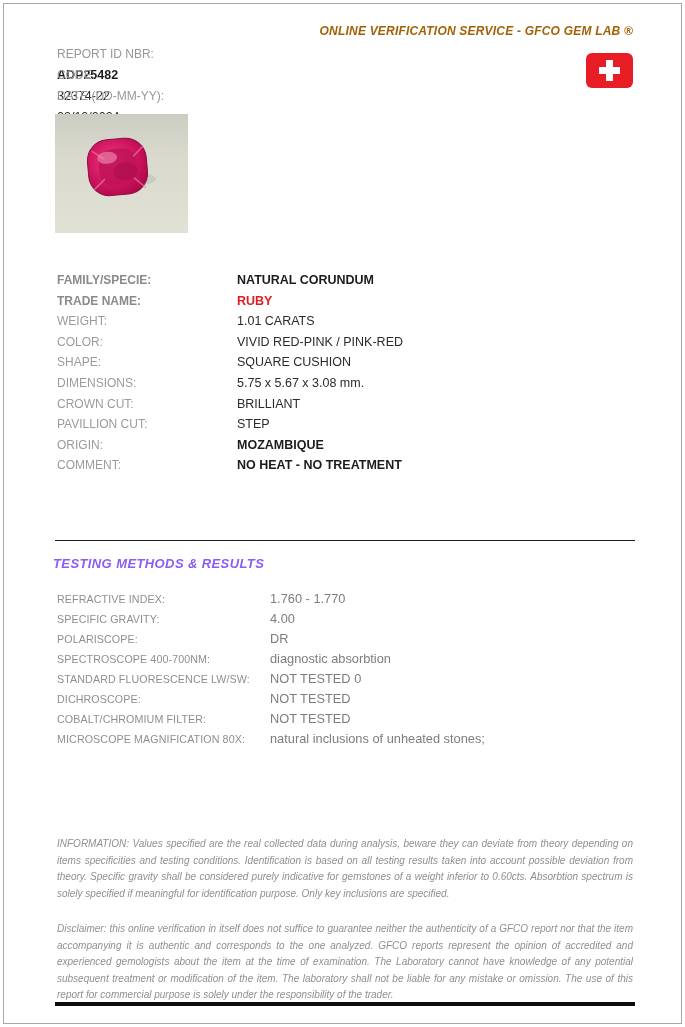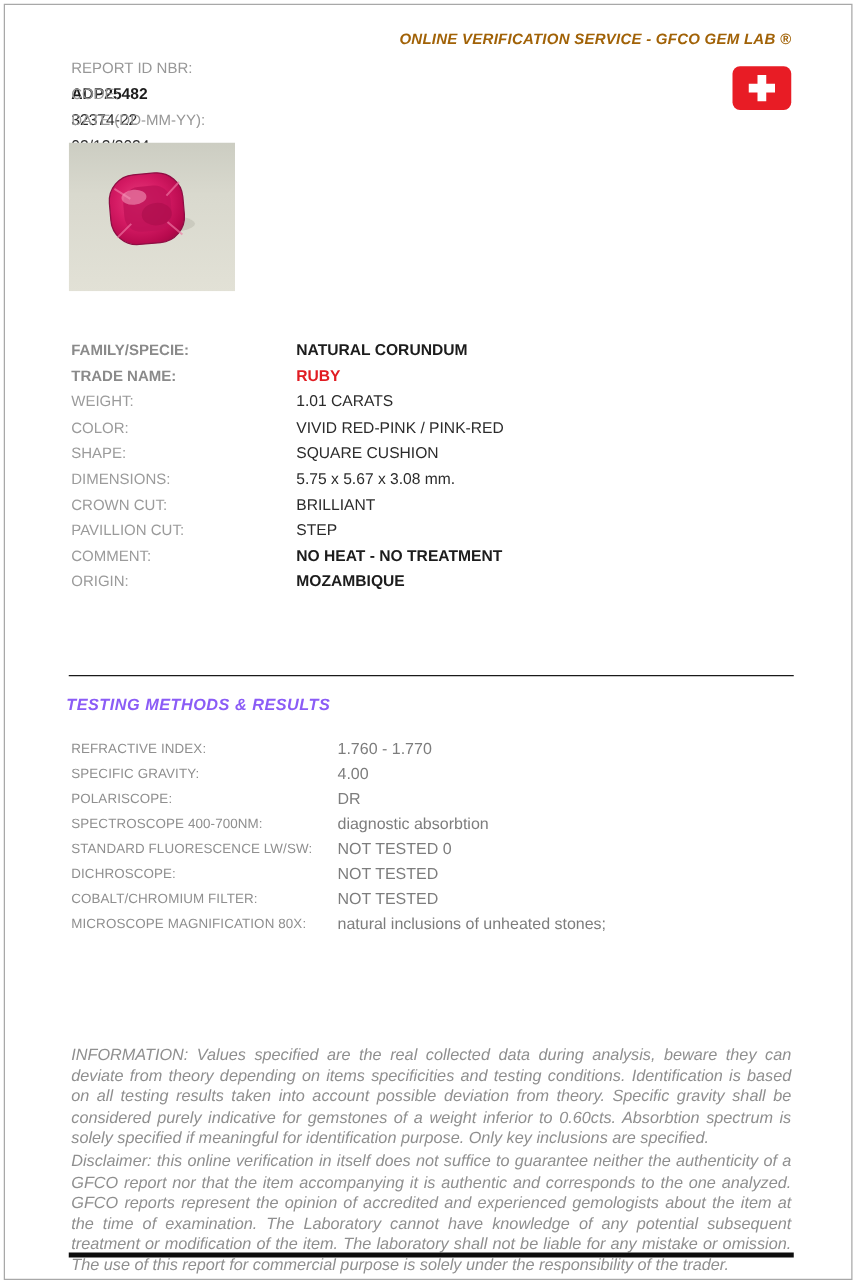--- a/index.html
+++ b/index.html
@@ -51,21 +51,21 @@
     font-size:13px; font-weight:bold; font-style:italic;
     color:#8b5cf6; letter-spacing:0.4px;
   }
   .testing-rows { position:absolute; top:589px; left:57px; }
   .testing-rows .trow { height:20px; line-height:20px; }
   .testing-rows .tlabel { width:213px; font-size:10.7px; color:#8f8f8f; letter-spacing:0.1px; }
   .testing-rows .tvalue { font-size:12.8px; color:#7d7d7d; }
 
   .para {
     position:absolute; left:57px; width:576px; margin:0;
-    font-style:italic; font-size:13px; line-height:16.6px;
+    font-style:italic; font-size:10px; line-height:16.6px;
     color:#8f8f8f; text-align:justify;
   }
   .info { top:836px; }
   .disclaimer { top:921px; }
 
   .thick-line { position:absolute; top:1002px; left:55px; width:580px; height:4px; background:#0d0d0d; }
 </style>
 </head>
 <body>
 
@@ -148,27 +148,27 @@
     </div>
     <div class="trow">
       <span class="tlabel">CROWN CUT:</span>
       <span class="tvalue">BRILLIANT</span>
     </div>
     <div class="trow">
       <span class="tlabel">PAVILLION CUT:</span>
       <span class="tvalue">STEP</span>
     </div>
     <div class="trow">
+      <span class="tlabel">ORIGIN:</span>
+      <span class="tvalue bold">MOZAMBIQUE</span>
+    </div>
+    <div class="trow">
       <span class="tlabel">COMMENT:</span>
       <span class="tvalue bold">NO HEAT - NO TREATMENT</span>
     </div>
-    <div class="trow">
-      <span class="tlabel">ORIGIN:</span>
-      <span class="tvalue bold">MOZAMBIQUE</span>
-    </div>
   </div>
 
 <div class="divider"></div>
 
 <div class="testing-title">TESTING METHODS &amp; RESULTS</div>
 
 <div class="testing-rows">
     <div class="trow">
       <span class="tlabel">REFRACTIVE INDEX:</span>
       <span class="tvalue">1.760 - 1.770</span>

